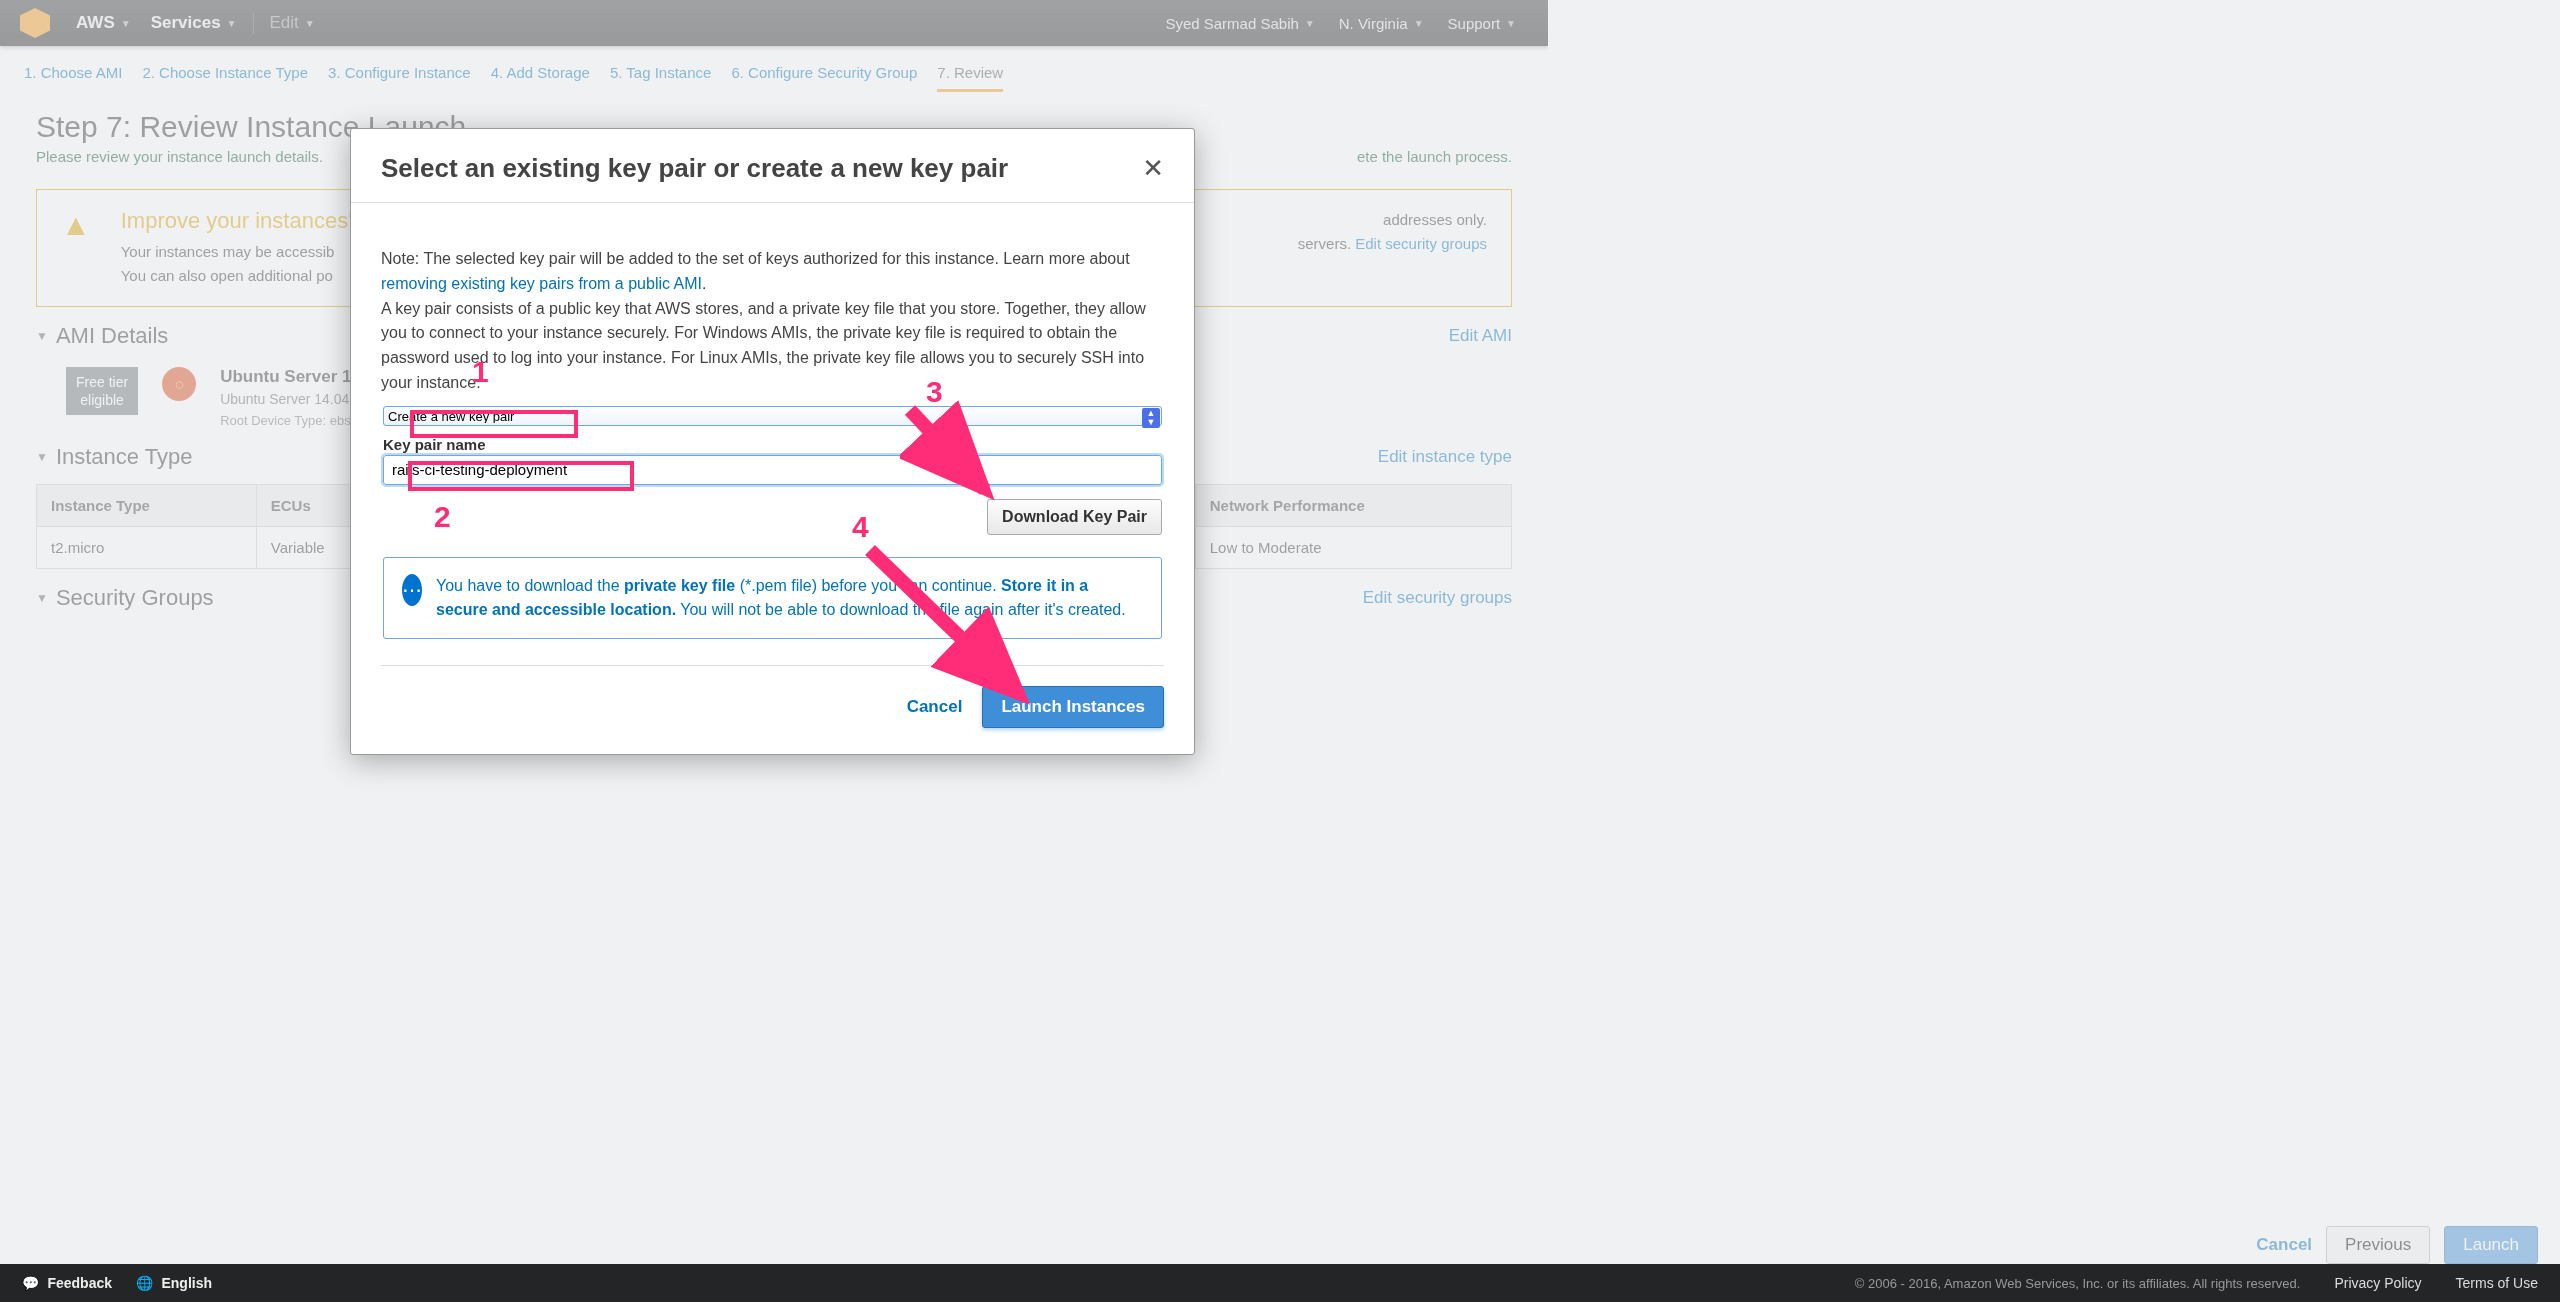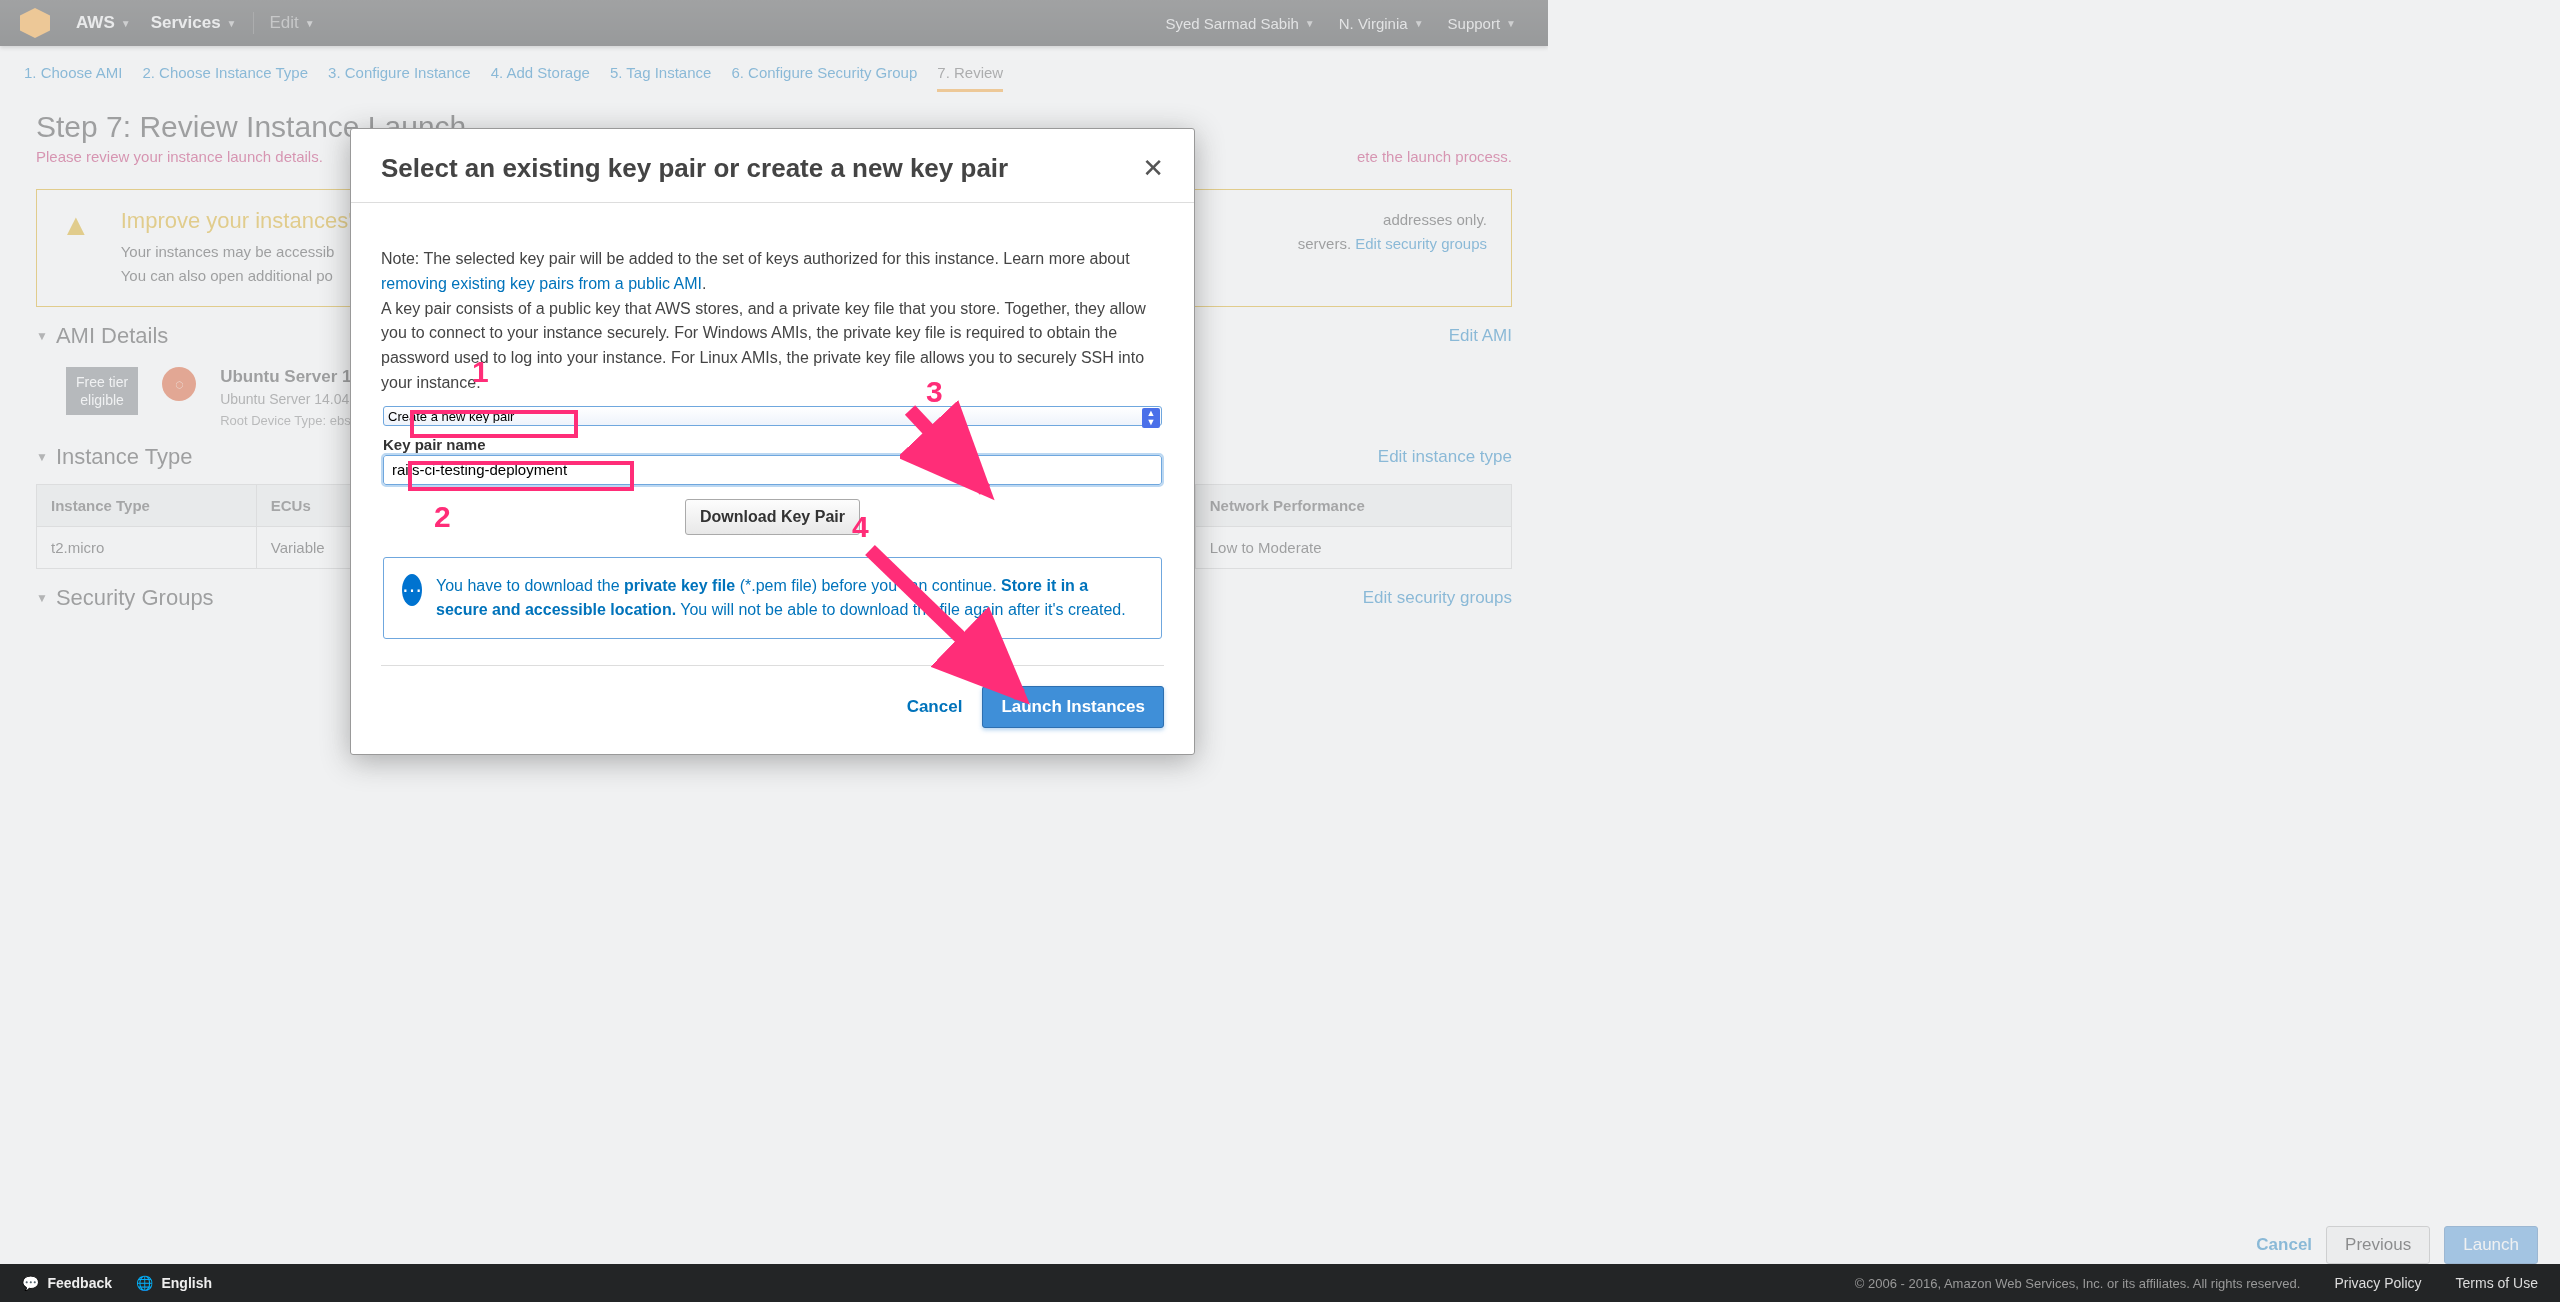--- a/index.html
+++ b/index.html
@@ -13,21 +13,21 @@
 .topnav .spacer{flex:1}
 .topnav .right{font-size:15px;color:#ddd;padding:0 12px;display:flex;align-items:center;gap:6px;cursor:pointer}
 .caret{font-size:10px;color:#aaa}
 
 .wizard{display:flex;gap:20px;padding:18px 24px 10px;border-bottom:0;}
 .wizard .step{color:#0073bb;font-size:15px;padding-bottom:8px;cursor:pointer}
 .wizard .step.active{color:#555;border-bottom:3px solid #f7981d}
 
 .page{padding:8px 36px 24px}
 .page h1{font-size:30px;font-weight:400;color:#333;margin-bottom:4px}
-.page .subtitle{color:#be185d;font-size:15px}
+.page .subtitle{color:#14532d;font-size:15px}
 
 .warnbox{border:1px solid #d9a300;background:#fff;margin:24px 0 16px;padding:18px 24px;display:flex;gap:30px;align-items:flex-start}
 .warnbox .wicon{font-size:30px;color:#d9a300}
 .warnbox h3{color:#d9a300;font-size:22px;font-weight:400;margin-bottom:6px}
 .warnbox p{color:#333;font-size:15px;line-height:1.6}
 .warnbox a{color:#0073bb;text-decoration:none}
 
 .section{margin:16px 0}
 .sechead{display:flex;align-items:center;gap:8px;font-size:22px;color:#333;cursor:pointer}
 .sechead .tri{font-size:12px;color:#666}
@@ -50,21 +50,21 @@
 .modal .mhead h2{font-size:26px;font-weight:600;color:#444}
 .modal .mhead .closex{margin-left:auto;font-size:26px;color:#555;cursor:pointer}
 .modal .mbody{padding:24px 30px 0;font-size:16px;color:#444;line-height:1.55}
 .modal .mbody a{color:#0073bb;text-decoration:none}
 .modal .formarea{padding:10px 32px 0}
 .modal select{width:100%;height:20px;border:1px solid #6fa7de;border-radius:3px;font-size:13px;padding:2px 4px;background:linear-gradient(#fff,#eef3fb);appearance:none}
 .selwrap{position:relative}
 .selwrap .selarrows{position:absolute;right:2px;top:2px;width:18px;height:20px;background:#4a6fe9;border-radius:2px;color:#fff;font-size:9px;display:flex;flex-direction:column;align-items:center;justify-content:center;line-height:1}
 .modal label{display:block;font-weight:600;font-size:15px;margin:10px 0 2px}
 .modal input[type=text]{width:100%;height:30px;border:1px solid #6fa7de;border-radius:3px;font-size:15px;padding:2px 8px;background:#fff;outline:2px solid #bcd8f2;outline-offset:0}
-.dl-row{display:flex;justify-content:center;margin-top:14px}
+.dl-row{display:flex;justify-content:flex-end;margin-top:14px}
 .dl-btn{background:linear-gradient(#fdfdfd,#e8e8e8);border:1px solid #aaa;border-radius:3px;padding:8px 14px;font-size:16px;font-weight:600;color:#333;cursor:pointer}
 .infobox{border:1px solid #6fa7de;border-radius:3px;padding:16px 18px;margin:22px 32px 26px;display:flex;gap:14px;align-items:flex-start}
 .infobox .bubble{width:32px;height:32px;background:#0073d0;border-radius:50%;color:#fff;display:flex;align-items:center;justify-content:center;font-size:20px}
 .infobox p{color:#0073bb;font-size:16px;line-height:1.5}
 .mfoot{border-top:1px solid #ddd;margin:0 30px;padding:20px 0 26px;display:flex;justify-content:flex-end;gap:20px;align-items:center}
 .mfoot .cancel{color:#0073bb;font-size:17px;font-weight:600;cursor:pointer}
 .mfoot .launch{background:#3f8fd8;color:#fff;border:1px solid #2d6fb0;border-radius:3px;padding:10px 18px;font-size:17px;font-weight:600;cursor:pointer;box-shadow:0 2px 4px rgba(63,143,216,.4)}
 
 .footer-actions{position:fixed;bottom:38px;right:22px;display:flex;gap:14px;align-items:center}
 .footer-actions .btn{padding:8px 18px;border-radius:3px;font-size:17px;border:1px solid #aaa;background:#f2f2f2;cursor:pointer}

